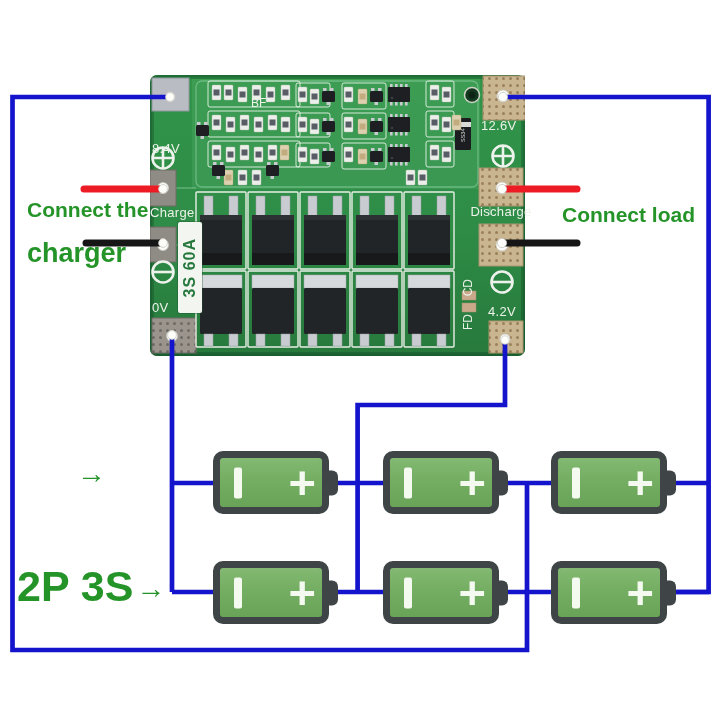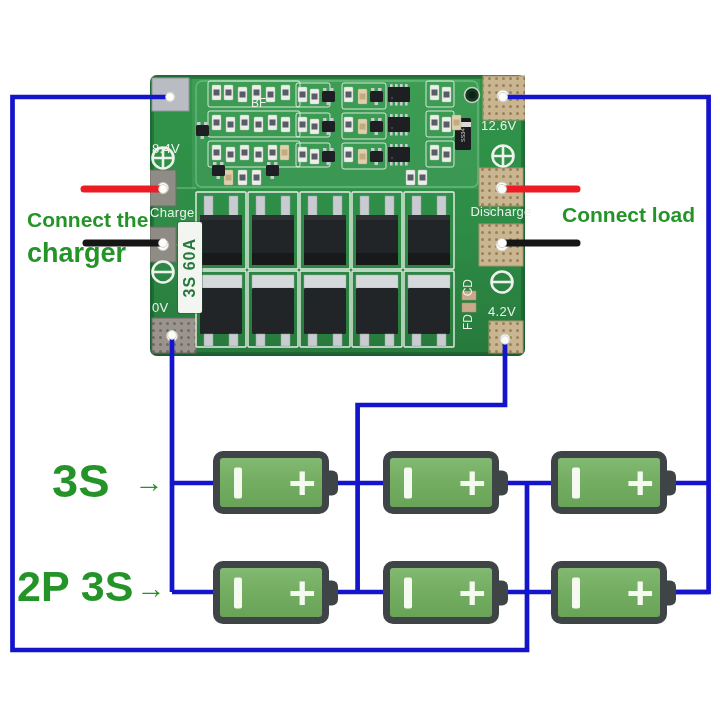--- a/index.html
+++ b/index.html
@@ -37,21 +37,21 @@
   .bat-minus{position:absolute;left:14px;top:50%;transform:translateY(-50%);
         width:8px;height:31px;background:#f4faf0;border-radius:2px;}
   .bat-plus{position:absolute;right:6px;top:50%;transform:translateY(-52%);
         font-size:47px;font-weight:900;color:#f4faf0;line-height:47px;}
   .bat-nub{position:absolute;right:-16px;top:50%;transform:translateY(-50%);
         width:13px;height:25px;background:#3f4447;border-radius:2px 6px 6px 2px;}
 
   
   .ann{position:absolute;color:var(--annotation-green,#249328);font-weight:bold;z-index:4;
        white-space:nowrap;}
-  .ann-charger1{left:27px;top:208px;font-size:21px;}
+  .ann-charger1{left:27px;top:198px;font-size:21px;}
   .ann-charger2{left:27px;top:238px;font-size:27px;}
   .ann-load{left:562px;top:203px;font-size:21px;}
   .bigrow{position:absolute;display:flex;align-items:center;color:var(--annotation-green,#249328);
        font-weight:bold;z-index:4;}
   .row-3s{left:52px;top:453px;font-size:47px;}
   .row-3s .arrow{font-size:29px;margin-left:25px;margin-top:4px;}
   .row-2p3s{left:17px;top:562px;font-size:43px;}
   .row-2p3s .arrow{font-size:29px;margin-left:3px;margin-top:4px;}
 </style>
 </head>
@@ -413,21 +413,20 @@
   <div class="battery" style="left:551px;top:561px;">
     <div class="bat-minus"></div>
     <div class="bat-plus">+</div>
     <div class="bat-nub"></div>
   </div>
 
   <div class="ann ann-charger1">Connect the</div>
   <div class="ann ann-charger2">charger</div>
   <div class="ann ann-load">Connect load</div>
   <div class="bigrow row-3s">
-    <span>3S</span>
     <span class="arrow">→</span>
   </div>
   <div class="bigrow row-2p3s">
     <span>2P 3S</span>
     <span class="arrow">→</span>
   </div>
 
 </div>
 
 </body></html>

